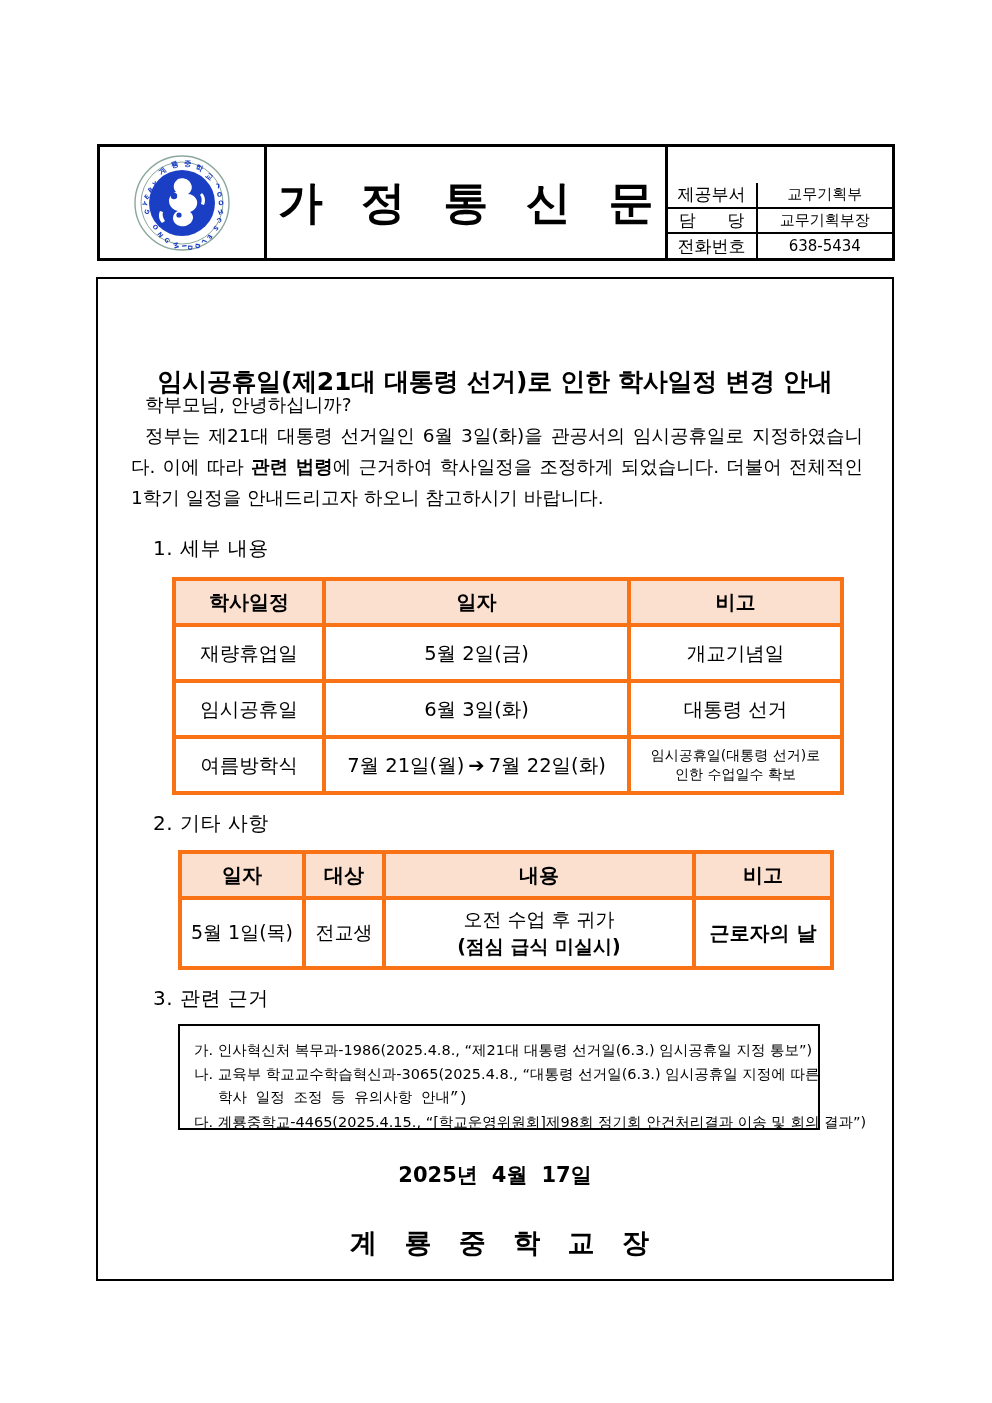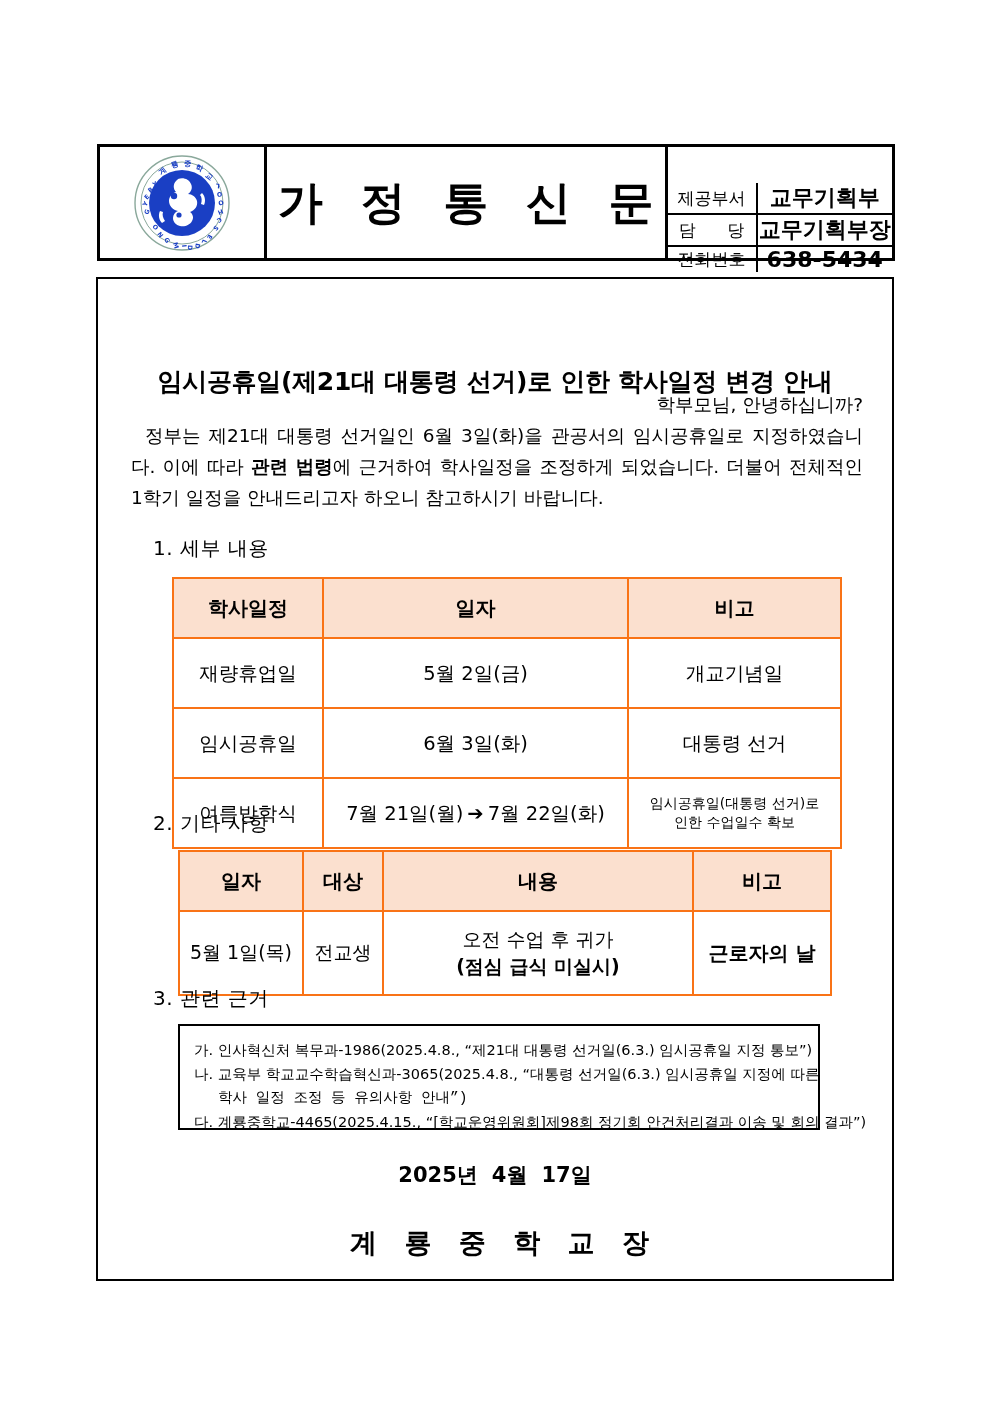--- a/index.html
+++ b/index.html
@@ -85,22 +85,22 @@
   }
   .meta-label.spread {
     letter-spacing: 13px;
     padding-left: 13px;
   }
   .meta-value {
     flex: 1;
     display: flex;
     align-items: center;
     justify-content: center;
-    font-size: 22px;
-    font-weight: bold;
+    font-size: 15px;
+    font-weight: normal;
     white-space: nowrap;
   }
 
   
   .main-frame {
     position: absolute;
     left: 96px;
     top: 277px;
     width: 798px;
     height: 1004px;
@@ -122,21 +122,21 @@
 
   .intro {
     position: absolute;
     left: 33px;
     top: 110px;
     width: 732px;
     font-size: 18.5px;
     line-height: 31px;
   }
   .intro p { margin: 0; }
-  .intro .indent { text-indent: 14px; text-align: right; }
+  .intro .indent { text-indent: 14px; }
   .intro b { font-weight: bold; }
   .just { text-align: justify; text-align-last: justify; }
   .just-last { text-align: justify; text-align-last: left; }
 
   
   .sec-heading {
     position: absolute;
     font-size: 20px;
     letter-spacing: 0.5px;
     white-space: nowrap;
@@ -146,24 +146,24 @@
   #sec3-heading { left: 55px; top: 706px; }
 
   
   table.doc-table {
     position: absolute;
     border-collapse: collapse;
     table-layout: fixed;
   }
   table.doc-table th,
   table.doc-table td {
-    border: 2px solid #f97316;
+    border: 4px solid #f97316;
     text-align: center;
     vertical-align: middle;
-    padding: 8px;
+    padding: 0;
   }
   table.doc-table th {
     background: #fbe0cf;
     font-size: 20px;
     font-weight: bold;
     height: 42px;
   }
 
   #table-schedule {
     left: 74px;

